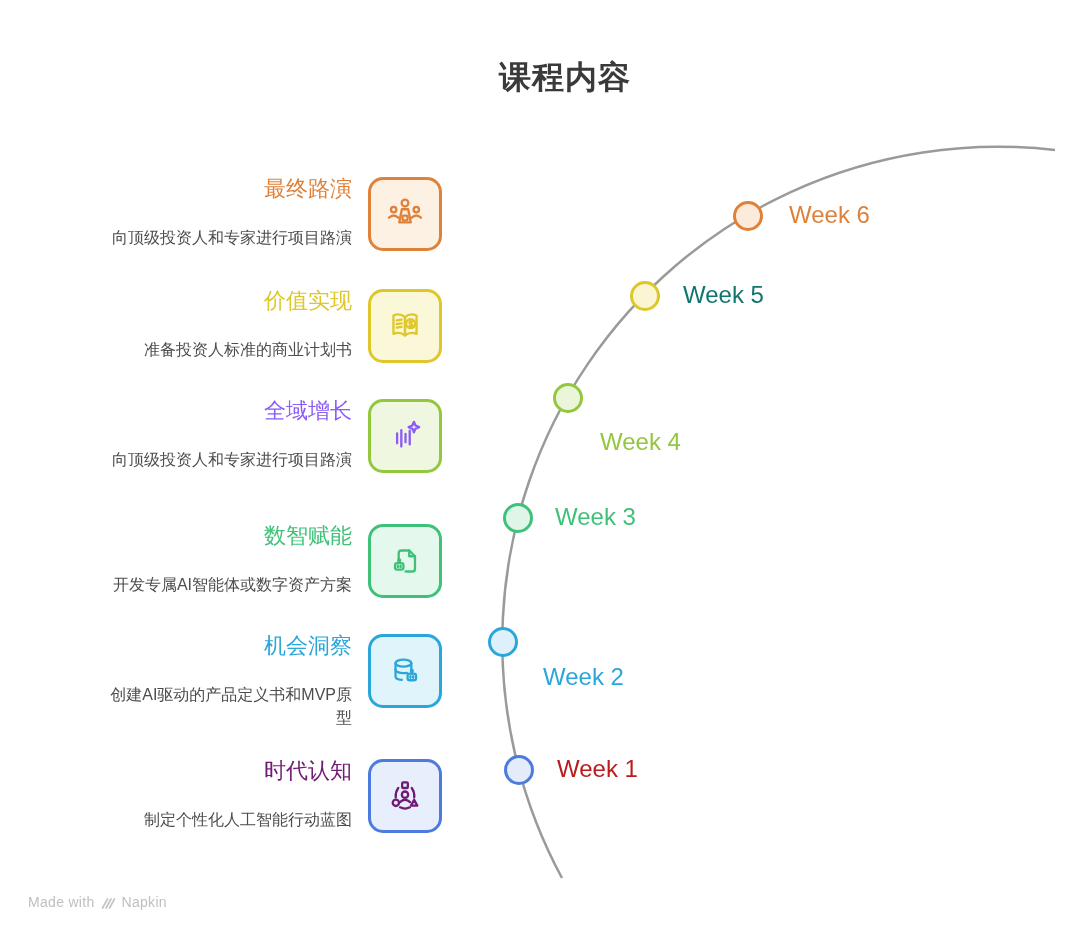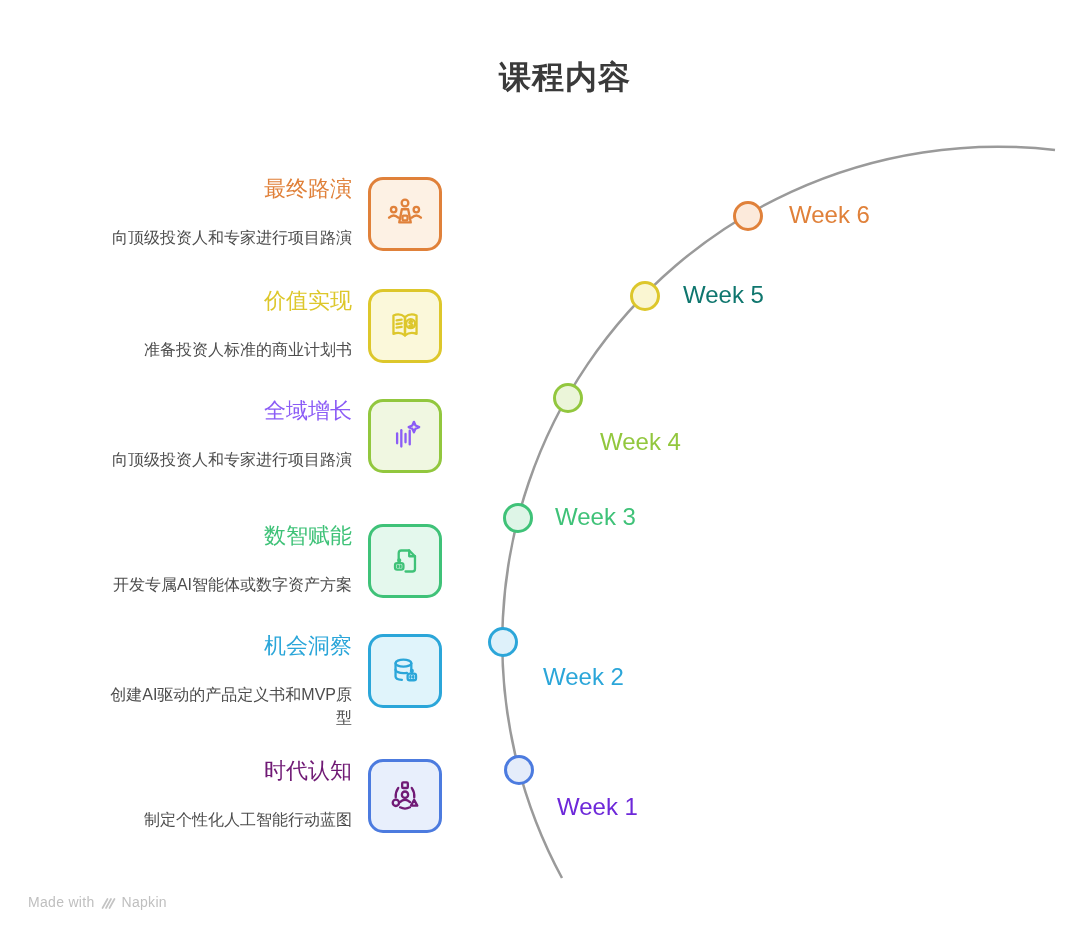--- a/index.html
+++ b/index.html
@@ -15,21 +15,21 @@
   .arc-svg{position:absolute;top:0;left:0;width:1080px;height:937px;}
   .arc{fill:none;stroke:#9a9a9a;stroke-width:2.5;}
   .node{stroke-width:3;}
   .n1{stroke:#4c7bdf;fill:#e4ecfa;}
   .n2{stroke:#2ba6d9;fill:#def1fa;}
   .n3{stroke:#3fc278;fill:#def5e7;}
   .n4{stroke:#92c73e;fill:#ebf5d9;}
   .n5{stroke:#ddc72b;fill:#faf6d2;}
   .n6{stroke:#e0813a;fill:#fceadb;}
   .week-label{position:absolute;transform:translateY(-52%);font-size:24px;font-weight:400;white-space:nowrap;}
-  .wl1{color:#6d28d9;margin-top:38px;}
+  .wl1{color:#b91c1c;}
   .wl2{color:#2ba6d9;margin-top:35px;}
   .wl3{color:#3fc278;}
   .wl4{color:#92c73e;margin-top:44px;}
   .wl5{color:#0f766e;}
   .wl6{color:#e0813a;}
   .row{position:absolute;left:102px;width:340px;display:flex;gap:16px;align-items:flex-start;}
   .txt{width:250px;text-align:right;}
   .item-title{font-size:22px;font-weight:500;line-height:30px;}
   .item-desc{margin-top:22px;font-size:16px;line-height:23px;color:#4d4d4d;}
   .icon-box{

